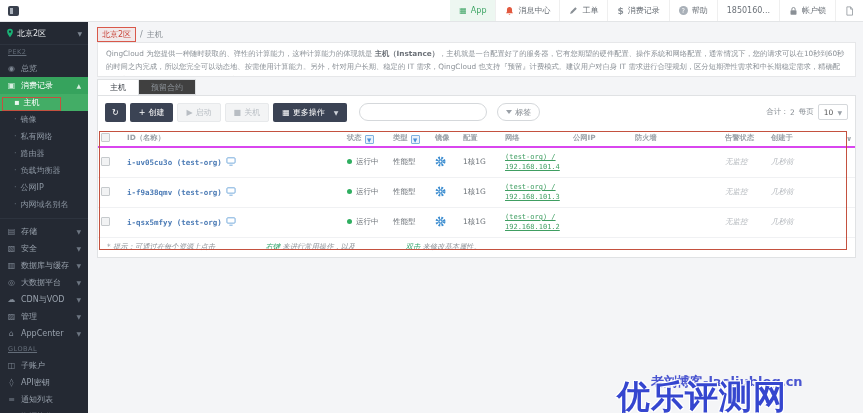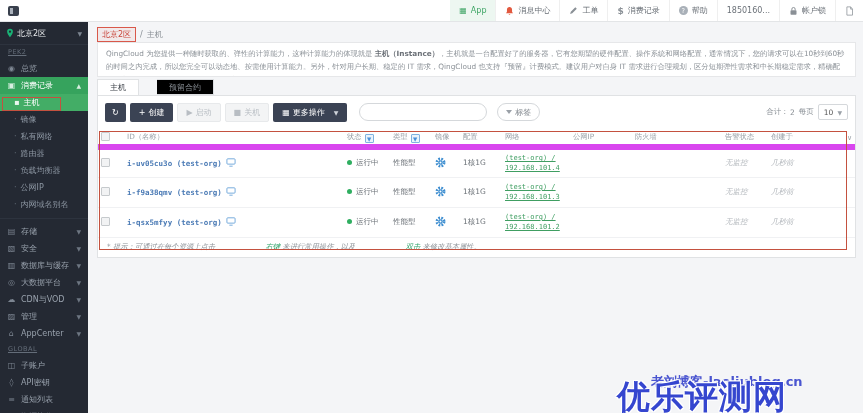--- a/index.html
+++ b/index.html
@@ -42,38 +42,38 @@
   
   .main { position:absolute; left:88px; top:22px; width:775px; height:391px; }
   .breadcrumb { position:absolute; left:9px; top:5px; display:flex; align-items:center; gap:4px; font-size:8px; color:#8a9096; }
   .bc-zone { color:#c9453a; border:1px solid #d9584a; background:rgba(217,88,74,.07); padding:1px 4px; cursor:pointer; }
   .desc-card { position:absolute; left:9px; top:20px; width:759px; height:35px; background:#fff; border:1px solid #e6e7e9; padding:4px 8px; font-size:7.3px; line-height:13px; color:#8b9197; overflow:hidden; }
   .desc-card b { color:#6b7077; }
   .green-link { color:#2fa36a; cursor:pointer; text-decoration:none;margin-left:48px; }
   .tabs { position:absolute; left:9px; top:57px; height:16px; display:flex; }
   .tab { height:16px; line-height:16px; padding:0 12px; font-size:8px; cursor:pointer; }
   .tab.active { background:#fff; border:1px solid #e0e2e4; border-bottom:none; color:#3c4148; }
-  .tab.inactive { background:#000000; border:1px solid #dcdee1; border-left:none; color:#8a9096;margin-left:18px; }
+  .tab.inactive { background:#404040; border:1px solid #dcdee1; border-left:none; color:#8a9096; }
 
   .panel { position:absolute; left:9px; top:73px; width:759px; height:163px; background:#fff; border:1px solid #e0e2e4; }
   .toolbar { display:flex; align-items:center; gap:4px; padding:5px 7px 0 7px; height:27px; }
   .btn { height:19px; display:flex; align-items:center; gap:3px; padding:0 8px; font-size:8px; border-radius:2px; cursor:pointer; border:1px solid transparent; }
   .btn-dark { background:#3b4354; color:#fff; }
   .btn-disabled { background:#f3f4f5; color:#b8bdc3; border:1px solid #e7e9eb; cursor:default; }
   .btn-icon-only { padding:0 6px; }
   .btn .bcar { font-size:6px; margin-left:6px; color:#cfd3da; }
   .search-pill { height:18px; width:128px; border:1px solid #d5d8db; border-radius:9px; background:#fff; margin-left:8px; padding:0 8px; font-size:8px; color:#555; outline:none; }
   .tag-pill { height:18px; border:1px solid #d5d8db; border-radius:9px; background:#fff; display:flex; align-items:center; gap:3px; padding:0 8px; margin-left:6px; font-size:8px; color:#7d838a; cursor:pointer; }
   .funnel { width:0; height:0; border-left:3px solid transparent; border-right:3px solid transparent; border-top:4px solid #9aa0a7; }
   .pager { margin-left:auto; display:flex; align-items:center; gap:4px; font-size:7.5px; color:#8a9096; }
   .page-size { height:16px; border:1px solid #d5d8db; border-radius:2px; display:flex; align-items:center; gap:4px; padding:0 5px; cursor:pointer; color:#555; }
   .page-size .bcar { font-size:6px; color:#9aa0a7; }
 
   table.grid { width:757px; border-collapse:collapse; table-layout:fixed; margin-top:7px; }
-  table.grid th { font-weight:normal; font-size:7.3px; color:#9aa1a8; text-align:left; height:17px; border-bottom:6px solid #d946ef; padding:0 3px; white-space:nowrap; overflow:hidden; }
+  table.grid th { font-weight:bold; font-size:7.3px; color:#9aa1a8; text-align:left; height:17px; border-bottom:2px solid #d946ef; padding:0 3px; white-space:nowrap; overflow:hidden; }
   table.grid td { font-size:7.5px; color:#6b7177; height:30px; border-bottom:1px solid #f0f1f3; padding:0 3px; white-space:nowrap; overflow:hidden; }
   .chk { width:9px; height:9px; border:1px solid #c6cacd; background:#f2f3f4; display:inline-block; border-radius:1px; cursor:pointer; }
   .id-link { color:#4a7ab5; font-family:"DejaVu Sans Mono", monospace; font-size:7.5px; cursor:pointer;font-weight:bold; }
   .mon-ic { display:inline-block; vertical-align:-1px; margin-left:4px; cursor:pointer; }
   .fil-ic { display:inline-block; width:9px; height:9px; border:1px solid #7fb2e0; background:#eaf3fb; color:#4a90d9; font-size:5.5px; line-height:8px; text-align:center; vertical-align:-2px; margin-left:3px; cursor:pointer; border-radius:1px; }
   .st-dot { display:inline-block; width:5px; height:5px; border-radius:50%; background:#2fae60; margin-right:4px; vertical-align:0; }
   .net-link { color:#3f9e62; font-family:"DejaVu Sans Mono", monospace; font-size:7px; line-height:10px; cursor:pointer;text-decoration:underline; }
   .muted-i { color:#b0b5ba; font-style:italic; }
   .hd-car { color:#9aa1a8; font-size:7px; cursor:pointer; }
   .hint-row { padding:4px 7px 0 9px; font-size:7.3px; color:#8b9197; font-style:italic; }

